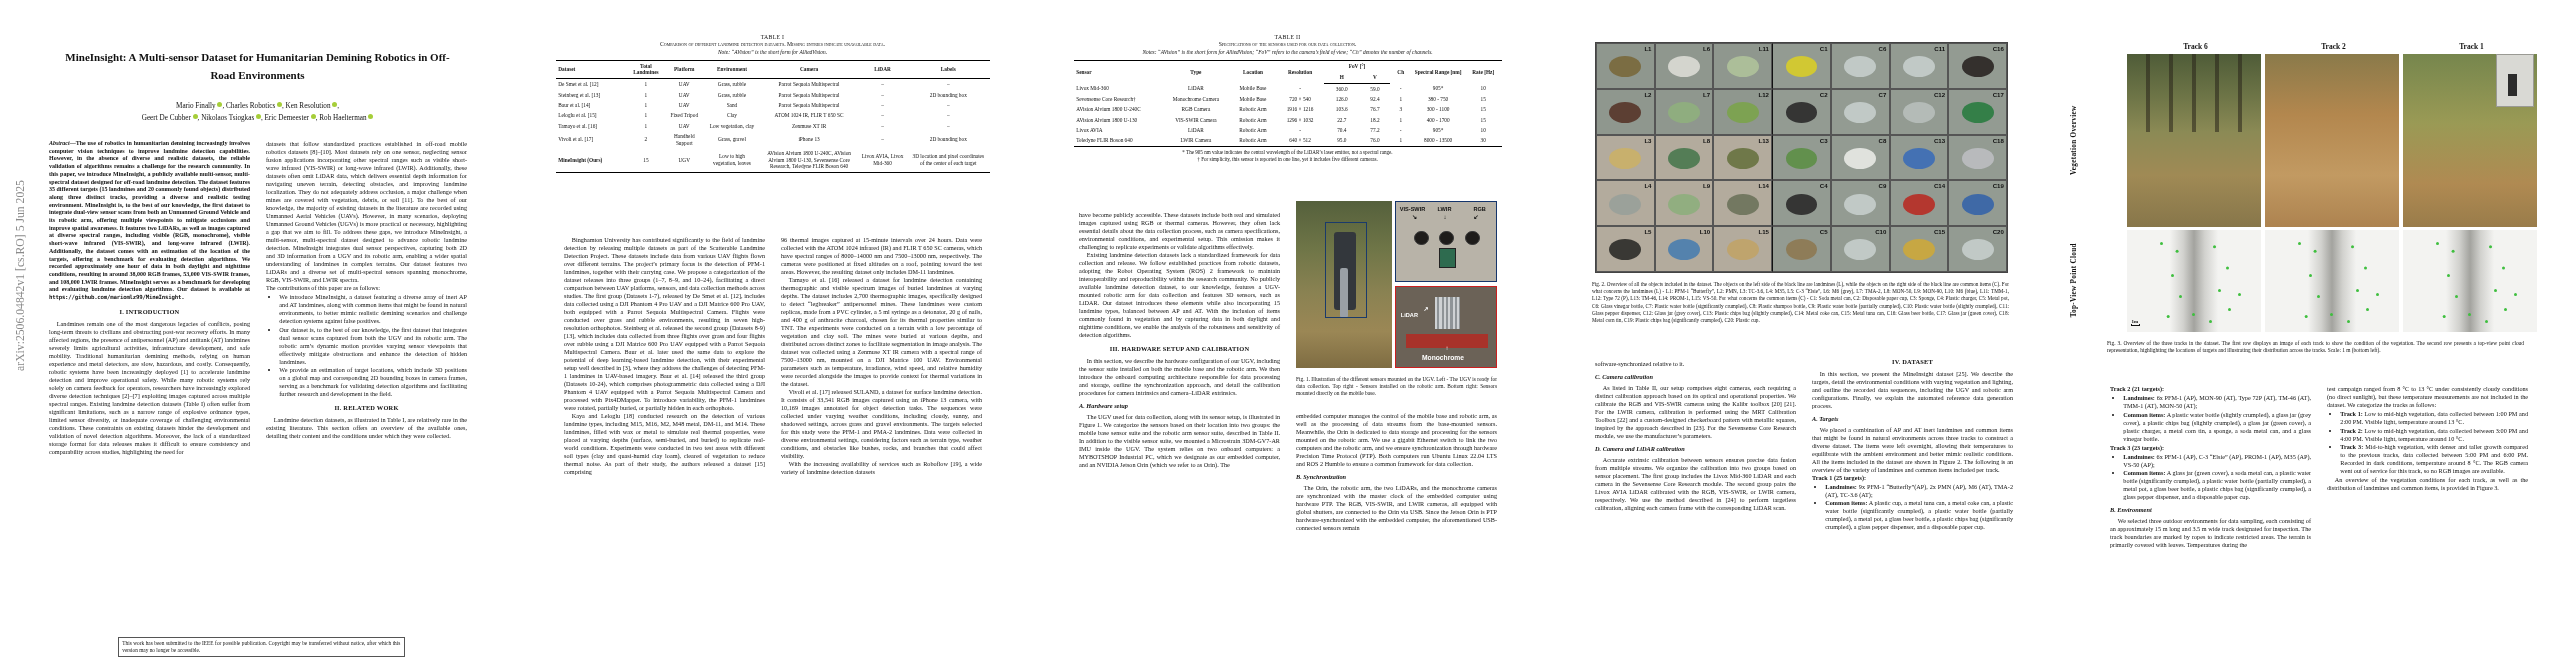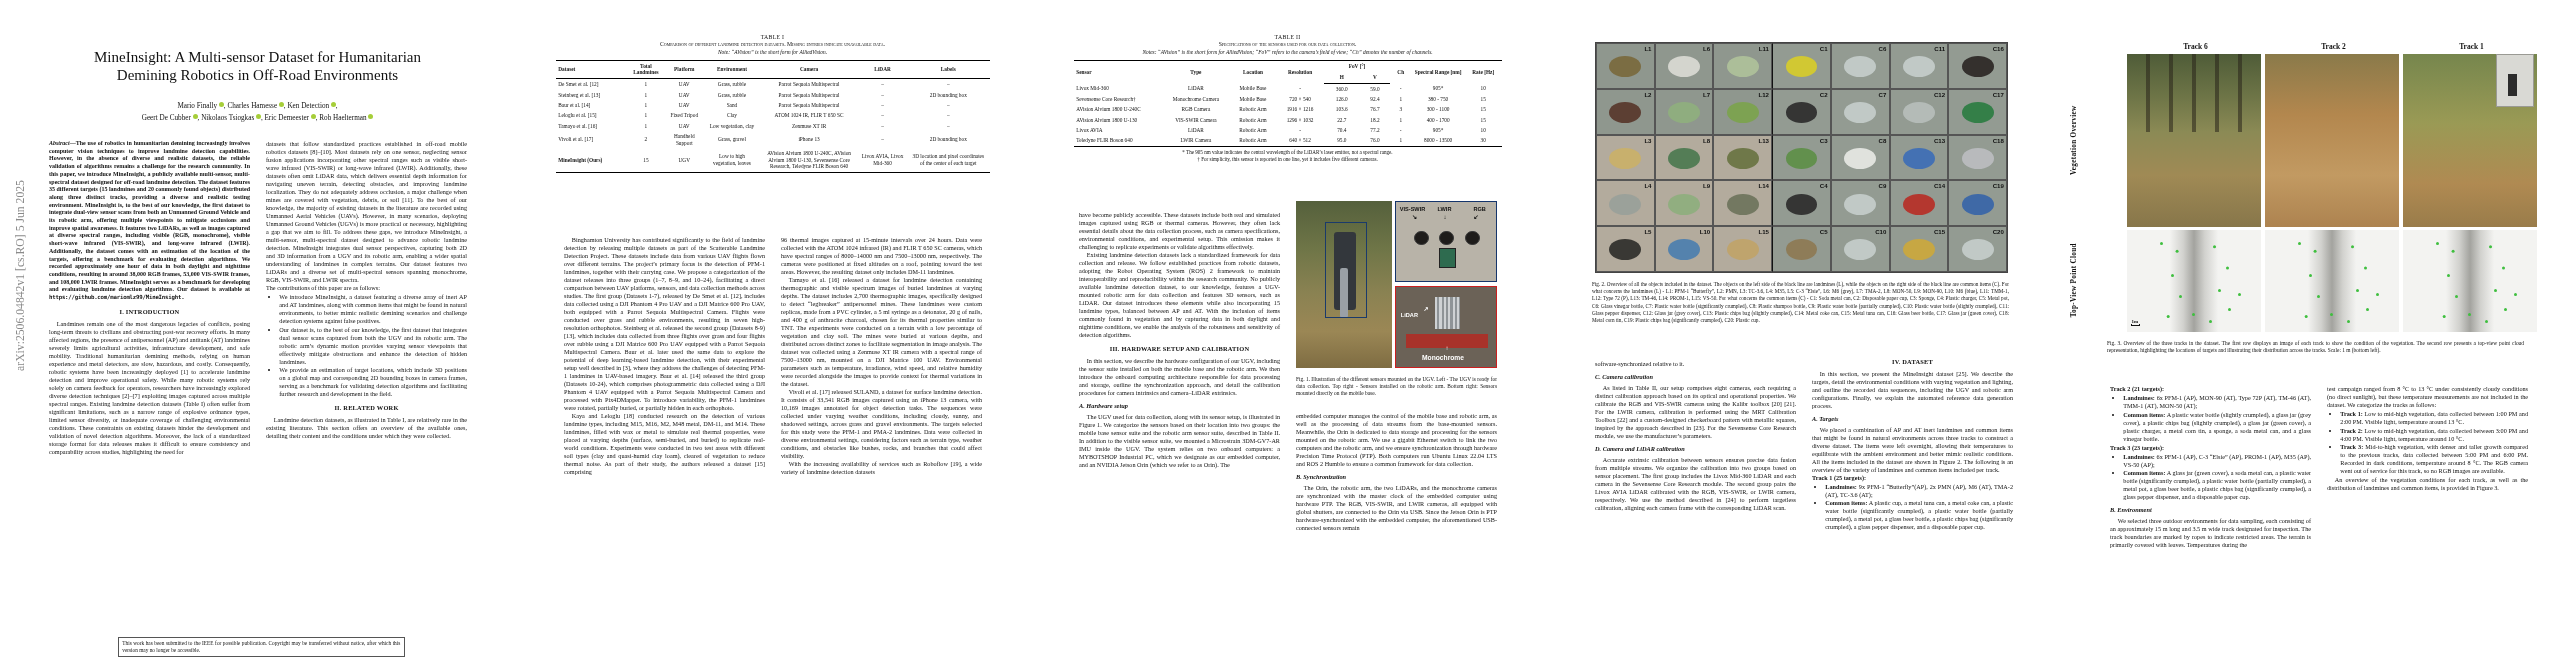--- a/index.html
+++ b/index.html
@@ -11,21 +11,21 @@
   p{margin:0;text-indent:7.8px;}
   p.noind{text-indent:0;}
   .sech{text-align:center;text-indent:0;margin:6.1px 0 3.9px;font-size:6.4px;letter-spacing:0.2px;}
   .subh{font-style:italic;text-indent:0;margin:5px 0 2.8px;font-size:6.3px;text-align:left;}
   .boldlead{font-weight:bold;}
   ul{margin:1.1px 0;padding-left:13.3px;}
   li{margin:0 0 0.6px;}
   .bl{font-weight:bold;}
   
   .arxiv{position:absolute;left:-96px;top:266px;width:239px;height:19px;transform:rotate(-90deg);color:#8a8a8a;font-size:11.7px;text-align:center;white-space:nowrap;}
-  .title{position:absolute;left:63px;top:48px;width:389px;text-align:center;font-size:15px;font-weight:normal;line-height:18.3px;}
+  .title{position:absolute;left:63px;top:48px;width:389px;text-align:center;font-size:11px;font-weight:bold;line-height:18.3px;}
   .authors{position:absolute;left:0;top:101px;width:515px;text-align:center;font-size:7.2px;line-height:11.7px;}
   .orcid{display:inline-block;width:5px;height:5px;border-radius:50%;background:#a6ce39;margin-left:1.7px;vertical-align:0.6px;}
   .l2 .auth:last-of-type .asep{display:none;}
   .abs{font-weight:bold;font-size:6px;line-height:7.7px;}
   .abs .abslab{font-style:italic;}
   .mono{font-family:"DejaVu Sans Mono",monospace;font-size:5.7px;letter-spacing:-0.2px;}
   .ftnote{position:absolute;left:118px;top:637px;width:278px;border:0.6px solid #555;padding:2.2px 3.3px;font-size:5.3px;line-height:7px;text-align:justify;}
   
   .tabwrap{position:absolute;left:0;top:34px;width:515px;text-align:center;}
   .tlabel{font-size:5.8px;letter-spacing:0.3px;}
@@ -94,21 +94,21 @@
   .scalebar:after{content:"";position:absolute;left:0;top:1.1px;width:6.7px;height:0.6px;background:#111;}
 </style>
 </head>
 <body>
 
 <div class="page" id="pg1">
   <div class="arxiv">arXiv:2506.04842v1  [cs.RO]  5 Jun 2025</div>
   <div class="title">MineInsight: A Multi-sensor Dataset for Humanitarian Demining Robotics in Off-Road Environments</div>
   <div class="authors">
     <div class="aline l1">
-      <span class="auth"><span>Mario Finally</span><span class="orcid"></span><span class="asep">, </span></span><span class="auth"><span>Charles Hamesse</span><span class="orcid"></span><span class="asep">, </span></span><span class="auth"><span>Ken Detection</span><span class="orcid"></span><span class="asep">, </span></span>
+      <span class="auth"><span>Mario Finally</span><span class="orcid"></span><span class="asep">, </span></span><span class="auth"><span>Charles Robotics</span><span class="orcid"></span><span class="asep">, </span></span><span class="auth"><span>Ken Resolution</span><span class="orcid"></span><span class="asep">, </span></span>
     </div>
     <div class="aline l2">
       <span class="auth"><span>Geert De Cubber</span><span class="orcid"></span><span class="asep">, </span></span><span class="auth"><span>Nikolaos Tsiogkas</span><span class="orcid"></span><span class="asep">, </span></span><span class="auth"><span>Eric Demeester</span><span class="orcid"></span><span class="asep">, </span></span><span class="auth"><span>Rob Haelterman</span><span class="orcid"></span></span>
     </div>
   </div>
 
   <div class="col c1" style="top:140px;">
     <p class="abs noind">
       <span class="abslab">Abstract</span><span>—</span><span>The use of robotics in humanitarian demining increasingly involves computer vision techniques to improve landmine detection capabilities. However, in the absence of diverse and realistic datasets, the reliable validation of algorithms remains a challenge for the research community. In this paper, we introduce MineInsight, a publicly available multi-sensor, multi-spectral dataset designed for off-road landmine detection. The dataset features 35 different targets (15 landmines and 20 commonly found objects) distributed along three distinct tracks, providing a diverse and realistic testing environment. MineInsight is, to the best of our knowledge, the first dataset to integrate dual-view sensor scans from both an Unmanned Ground Vehicle and its robotic arm, offering multiple viewpoints to mitigate occlusions and improve spatial awareness. It features two LiDARs, as well as images captured at diverse spectral ranges, including visible (RGB, monochrome), visible short-wave infrared (VIS-SWIR), and long-wave infrared (LWIR). Additionally, the dataset comes with an estimation of the location of the targets, offering a benchmark for evaluating detection algorithms. We recorded approximately one hour of data in both daylight and nighttime conditions, resulting in around 38,000 RGB frames, 53,000 VIS-SWIR frames, and 108,000 LWIR frames. MineInsight serves as a benchmark for developing and evaluating landmine detection algorithms. Our dataset is available at</span>
       <span class="mono">https://github.com/mariomlz99/MineInsight.</span>

